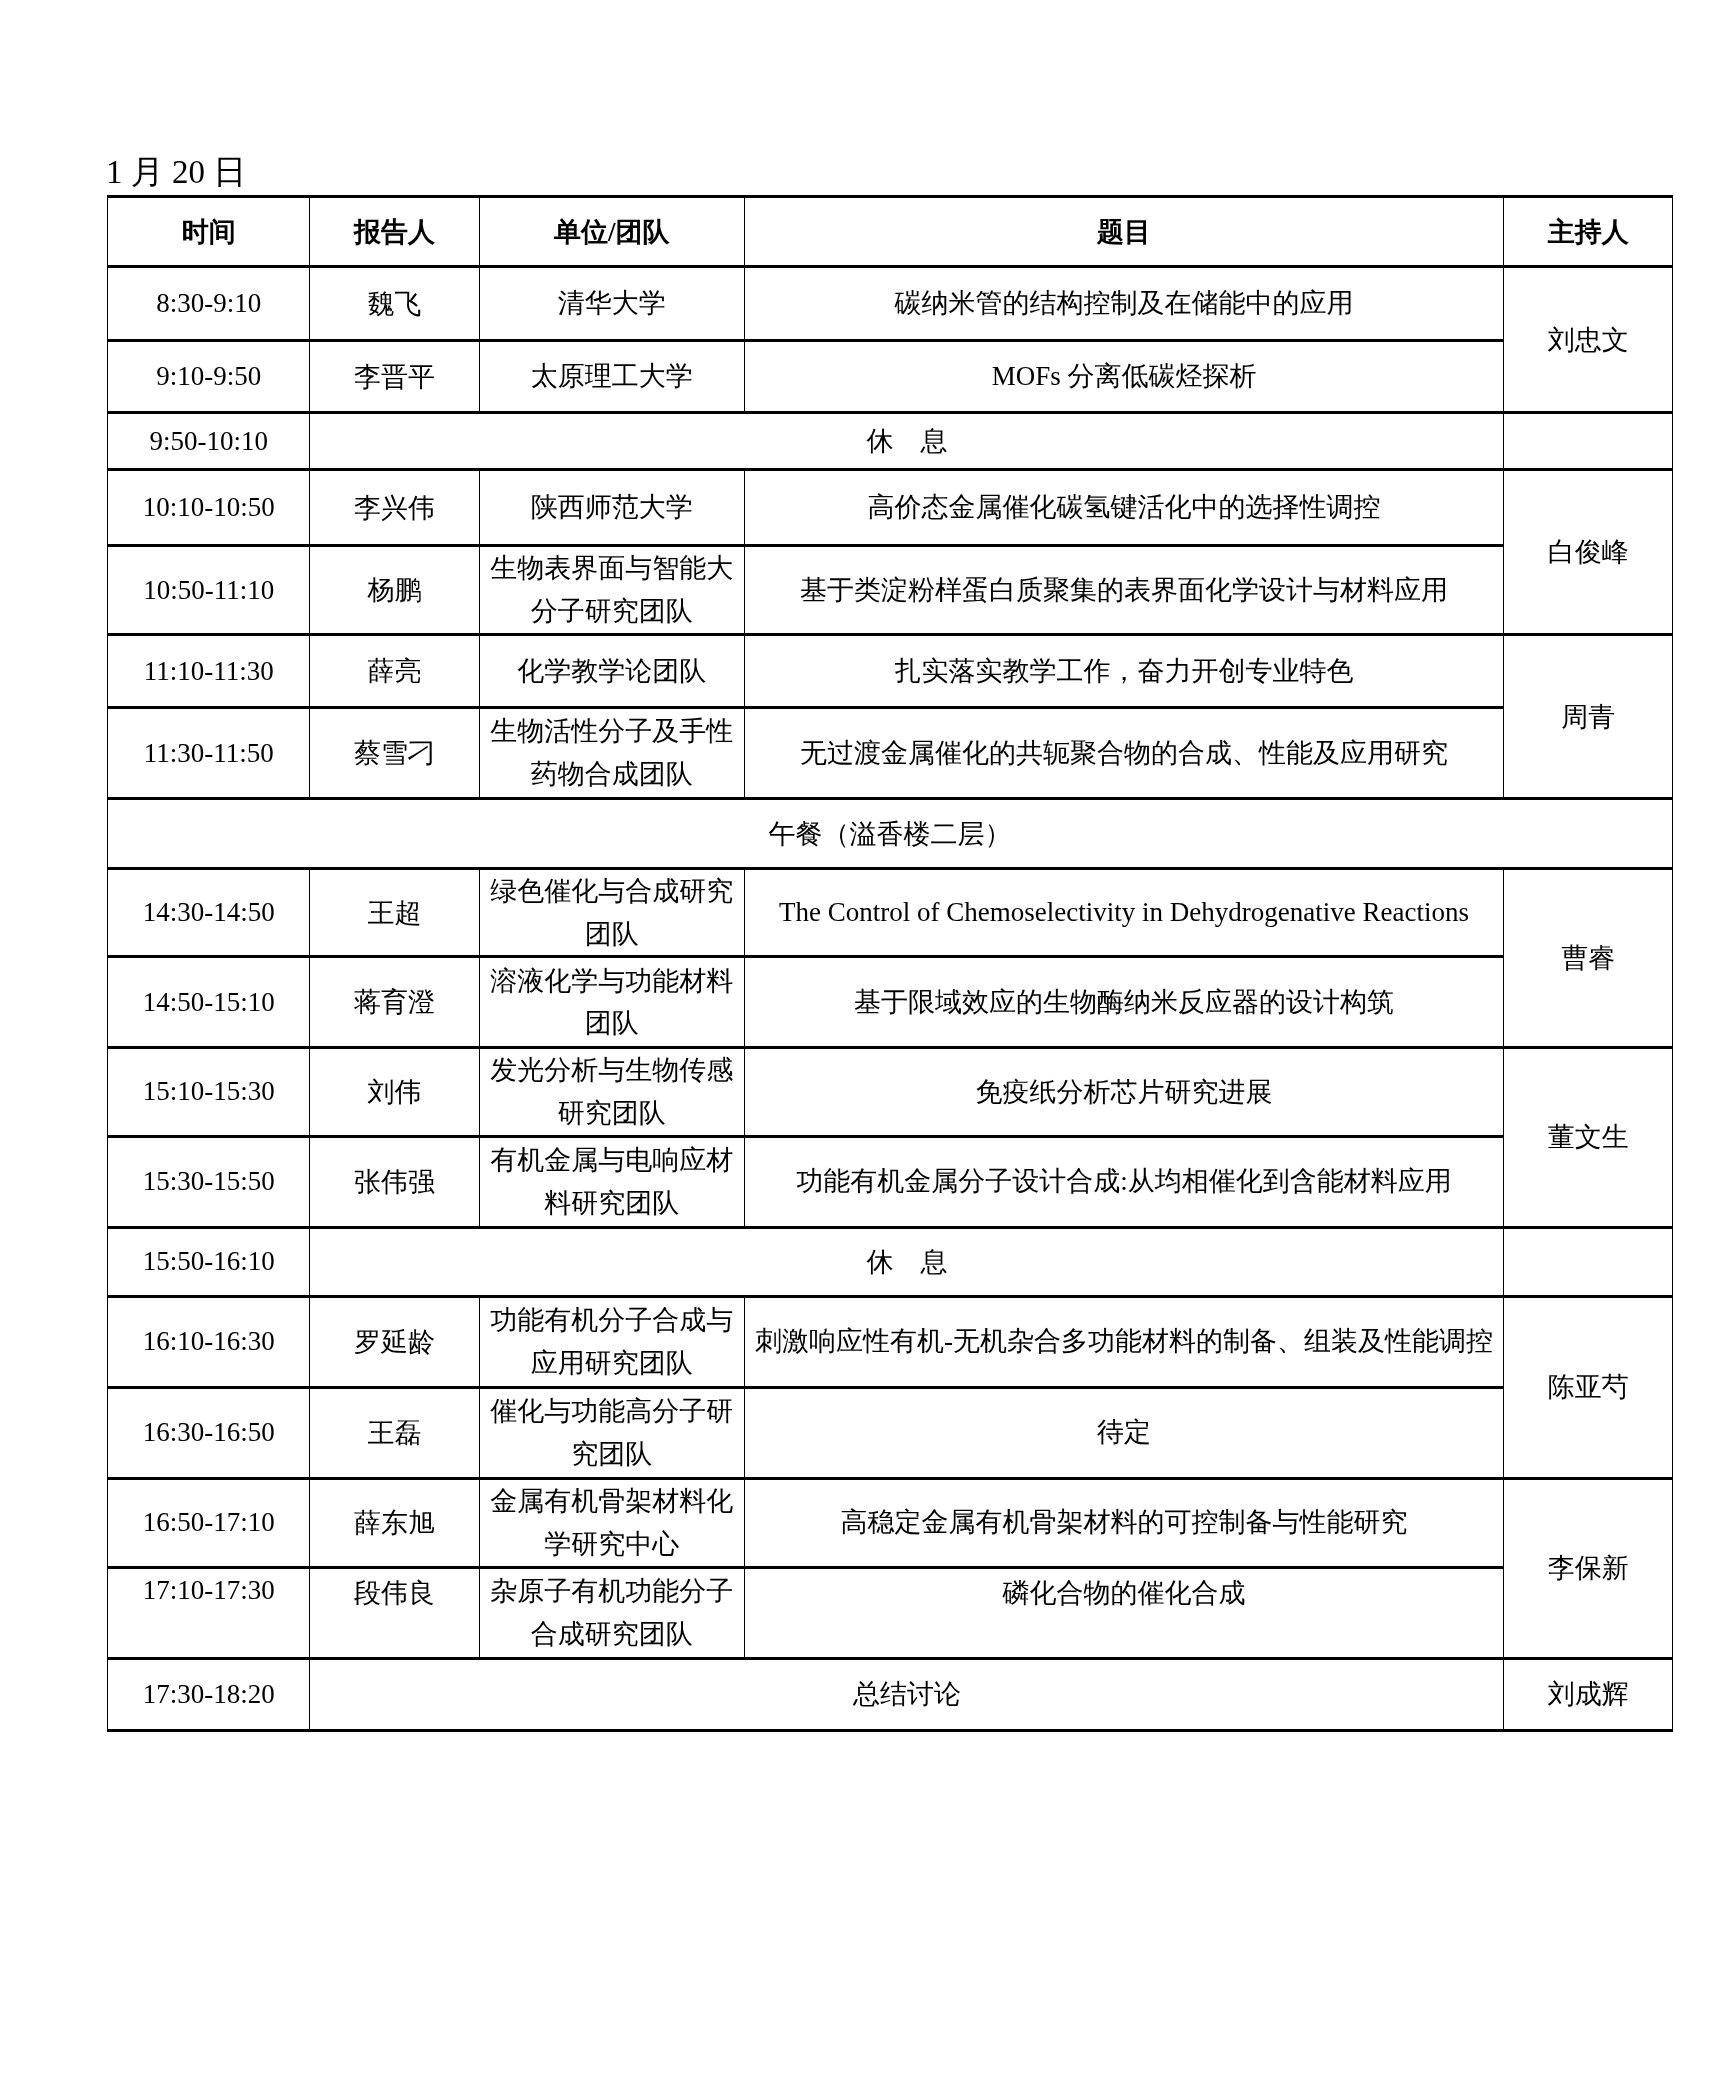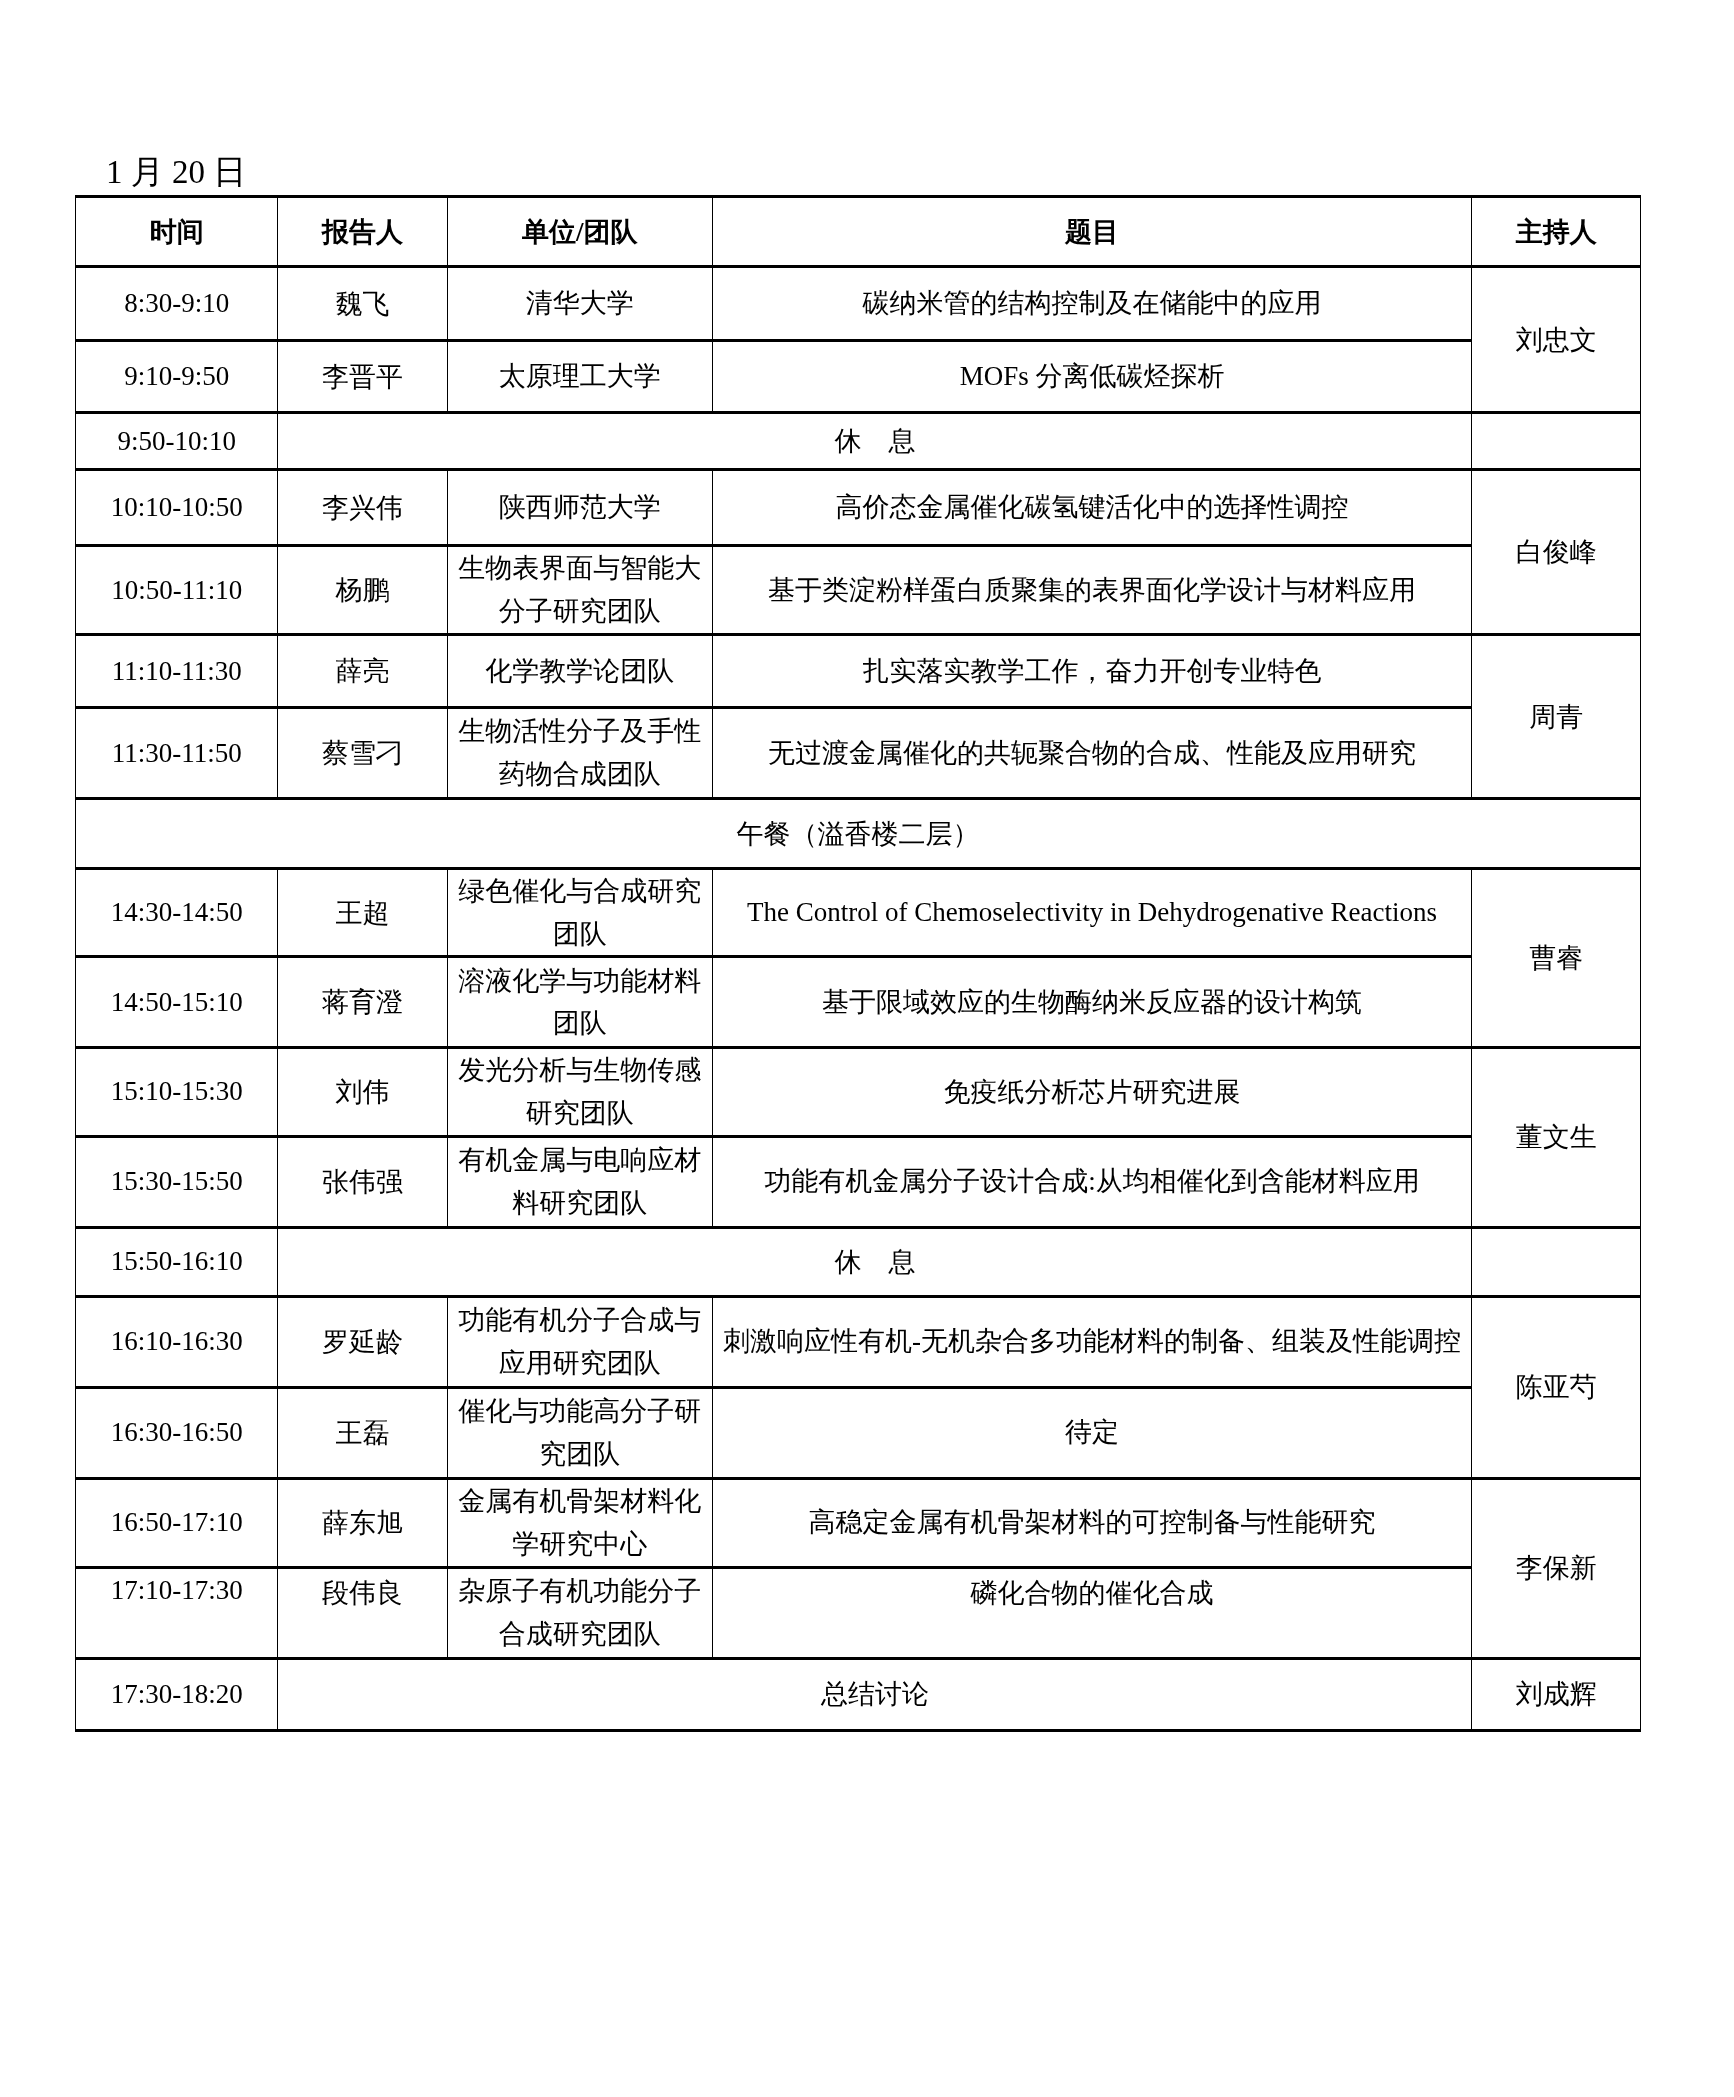--- a/index.html
+++ b/index.html
@@ -17,21 +17,21 @@
   .date-label {
     position: absolute;
     left: 106px;
     top: 154px;
     font-size: 33px;
     line-height: 1.1;
     white-space: pre;
   }
   table.schedule {
     position: absolute;
-    left: 75px;
+    left: 107px;
     top: 195px;
     width: 1566px;
     border-collapse: collapse;
     table-layout: fixed;
   }
   table.schedule td, table.schedule th {
     border-left: 1.7px solid #000;
     border-right: 1.7px solid #000;
     border-top: 3.8px solid #000;
     border-bottom: 3.8px solid #000;

